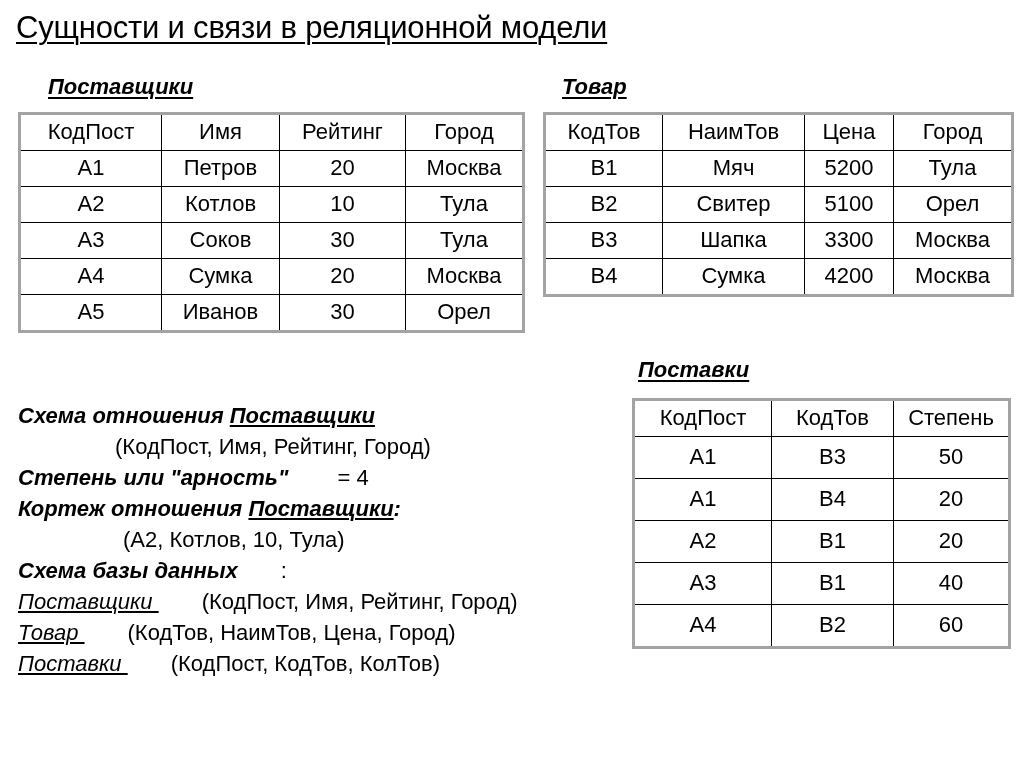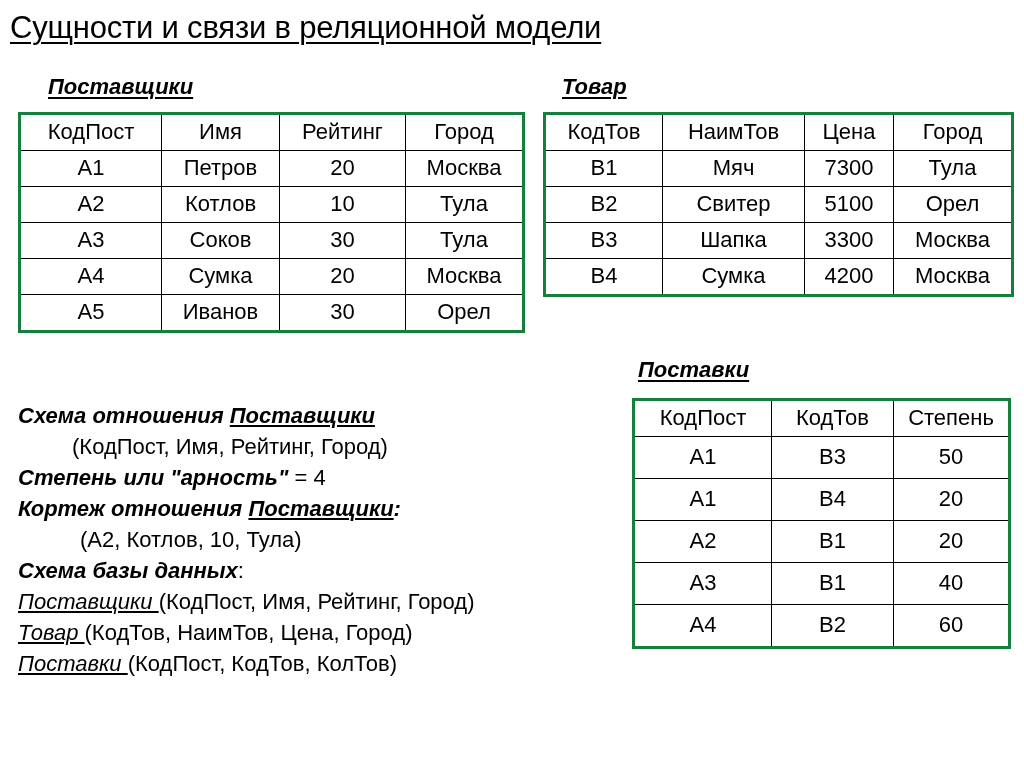--- a/index.html
+++ b/index.html
@@ -12,21 +12,21 @@
     height: 767px;
     position: relative;
     font-family: "Liberation Sans", "DejaVu Sans", sans-serif;
     color: #000000;
     overflow: hidden;
   }
 
   
   #slide-title {
     position: absolute;
-    left: 10px;
+    left: 16px;
     top: 10px;
     font-size: 31px;
     line-height: 36px;
     letter-spacing: -0.2px;
     white-space: nowrap;
     text-decoration: underline;
     text-underline-offset: 4px;
     text-decoration-thickness: 2px;
   }
 
@@ -43,21 +43,21 @@
     text-decoration-thickness: 2px;
   }
   #caption-suppliers { left: 48px;  top: 75px; }
   #caption-goods     { left: 562px; top: 75px; }
   #caption-deliv     { left: 638px; top: 358px; }
 
   
   .rel-table {
     position: absolute;
     border-collapse: collapse;
-    border: 3px solid #15803d;
+    border: 3px solid #a3a3a3;
     background: #fff;
     table-layout: fixed;
   }
   .rel-table td,
   .rel-table th {
     border: 1px solid #000;
     text-align: center;
     font-weight: normal;
     font-size: 22px;
     line-height: 24px;
@@ -96,21 +96,21 @@
     line-height: 31px;
     white-space: nowrap;
   }
   .note-line.indent { padding-left: 54px; }
   .note-line.indent2 { padding-left: 62px; }
   .b  { font-weight: bold; font-style: italic; }
   .u  { font-style: italic; text-decoration: underline;
         text-underline-offset: 2px; text-decoration-thickness: 2px; }
   .bu { font-weight: bold; font-style: italic; text-decoration: underline;
         text-underline-offset: 2px; text-decoration-thickness: 2px; }
-  .n  { font-weight: normal; font-style: normal; }
+  .n  { font-weight: normal; font-style: normal; margin-left: 43px; }
 </style>
 </head>
 <body>
 
 <div id="slide-title">Сущности и связи в реляционной модели</div>
 
 <div class="tbl-caption" id="caption-suppliers">Поставщики</div>
 
 <table class="rel-table" id="table-suppliers">
   <colgroup>
@@ -175,21 +175,21 @@
       <th>КодТов</th>
       <th>НаимТов</th>
       <th>Цена</th>
       <th>Город</th>
     </tr>
   </thead>
   <tbody>
     <tr>
       <td>B1</td>
       <td>Мяч</td>
-      <td>7300</td>
+      <td>5200</td>
       <td>Тула</td>
     </tr>
     <tr>
       <td>B2</td>
       <td>Свитер</td>
       <td>5100</td>
       <td>Орел</td>
     </tr>
     <tr>
       <td>B3</td>

